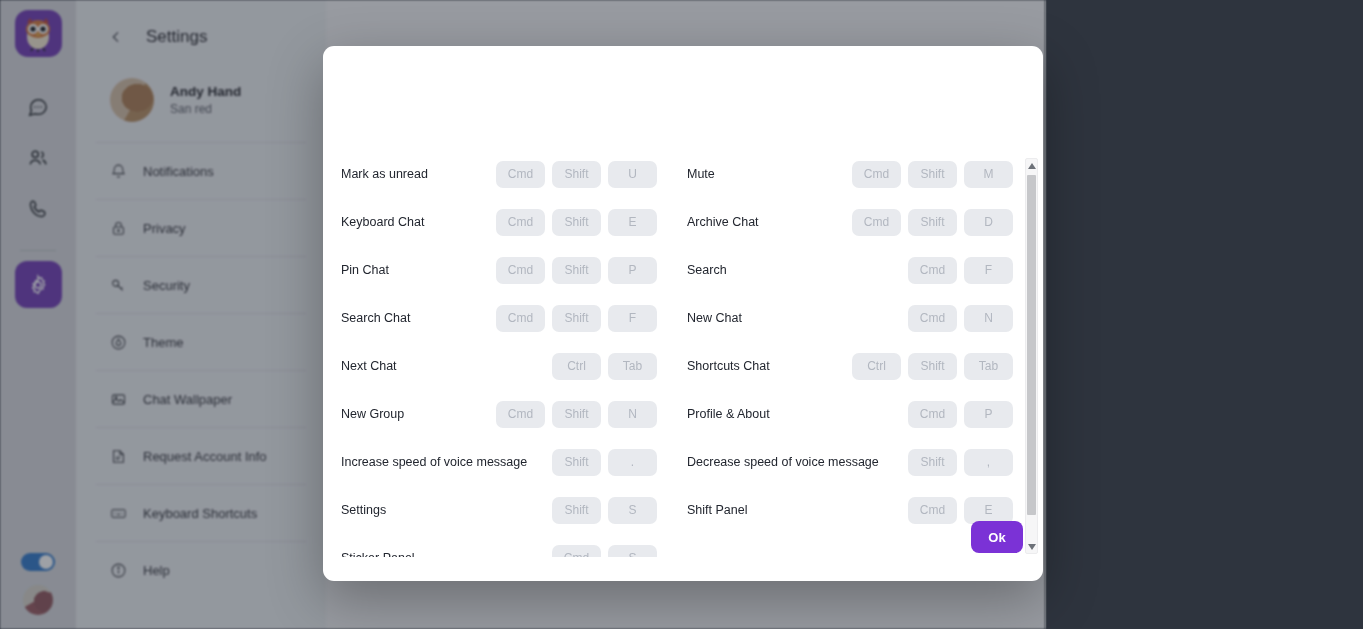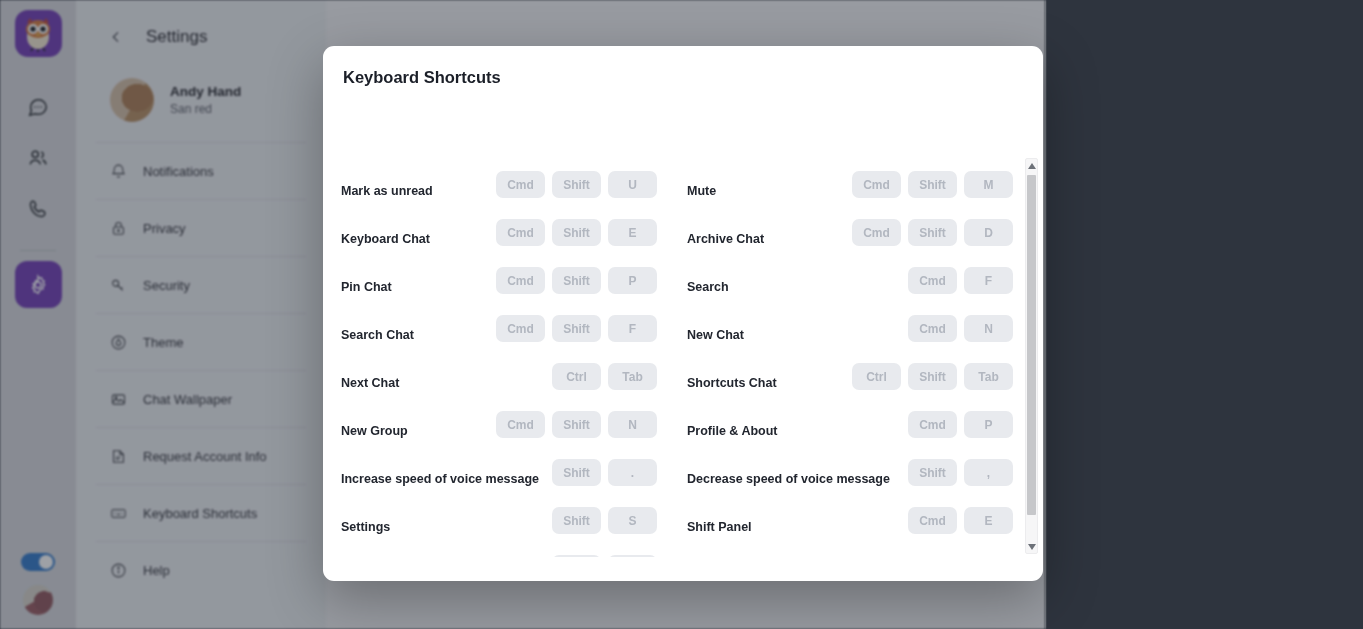--- a/index.html
+++ b/index.html
@@ -129,23 +129,22 @@
     font-size: 16.5px; font-weight: 600; color: #1b1f28;
     padding: 22px 0 0 20px;
   }
   .scroll-area {
     position: absolute; left: 0; top: 104px;
     width: 720px; height: 407px;
     overflow: hidden;
   }
   .rows { padding: 0; }
   .row {
-    display: flex; align-items: flex-end;
+    display: flex; align-items: center;
     height: 48px;
-    font-weight: bold;
   }
   .cell {
     display: flex; align-items: center;
     flex: none;
   }
   .cell-label {
     font-size: 12.5px; color: #22262f;
     white-space: nowrap;
   }
   .left-label  { width: 186px; padding-left: 18px; }
@@ -363,21 +362,20 @@
         <span class="menu-label">Help</span>
       </div>
     </div>
 
     <div class="chat-bg"></div>
   </div>
 
   <div class="dim-overlay"></div>
 
   <div class="modal">
-    <div class="modal-title">Keyboard Shortcuts</div>
 
     <div class="scroll-area">
       <div class="rows" id="rows">
           <div class="row">
             <div class="cell left-label">
               <span class="cell-label">Mark as unread</span>
             </div>
             <div class="cell left-keys">
               <span class="key">Cmd</span>
               <span class="key">Shift</span>
@@ -533,15 +531,18 @@
           </svg>
       </div>
       <div class="sbar-thumb"></div>
       <div class="sbar-btn sbar-down">
         <svg width="8" height="6" viewBox="0 0 8 6">
             <polygon points="0,0 8,0 4,6" fill="currentColor"></polygon>
           </svg>
       </div>
     </div>
 
+    <div class="modal-footer">
+      <button class="ok-btn">Ok</button>
+    </div>
   </div>
 
 </div>
 
 </body></html>

